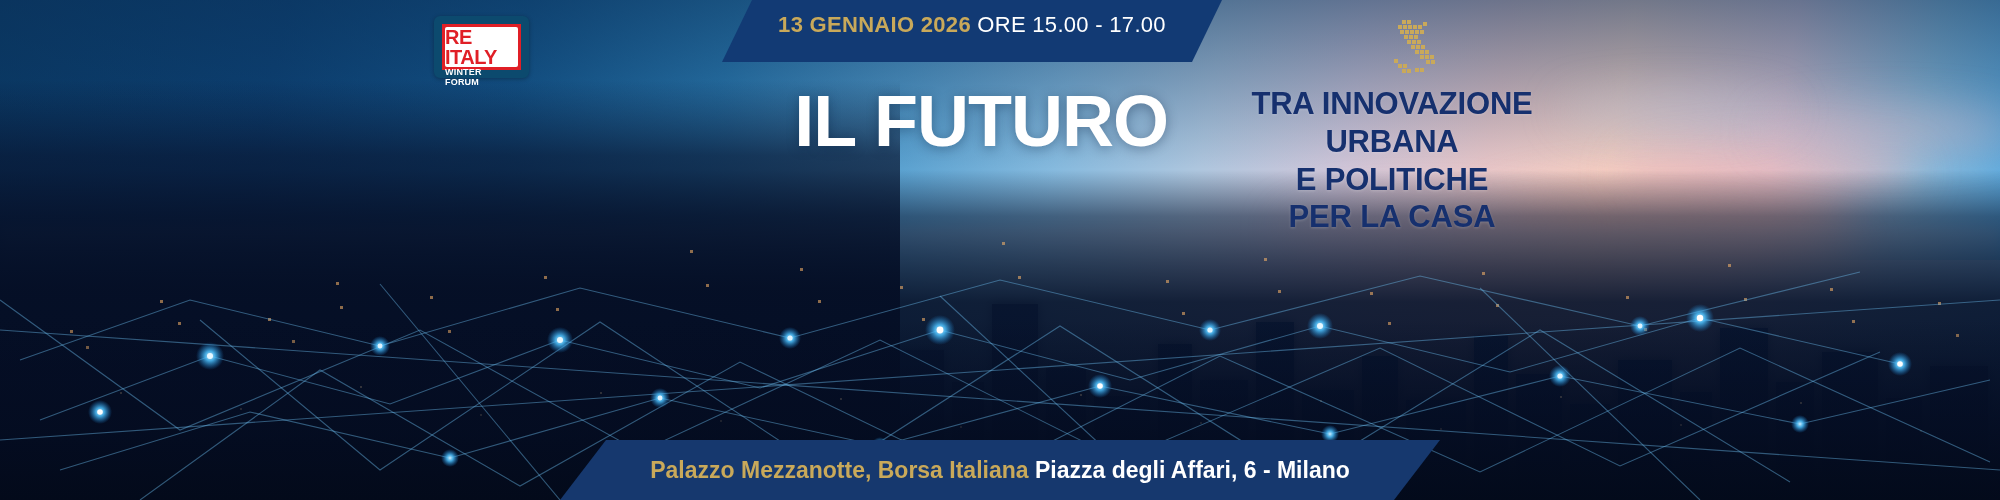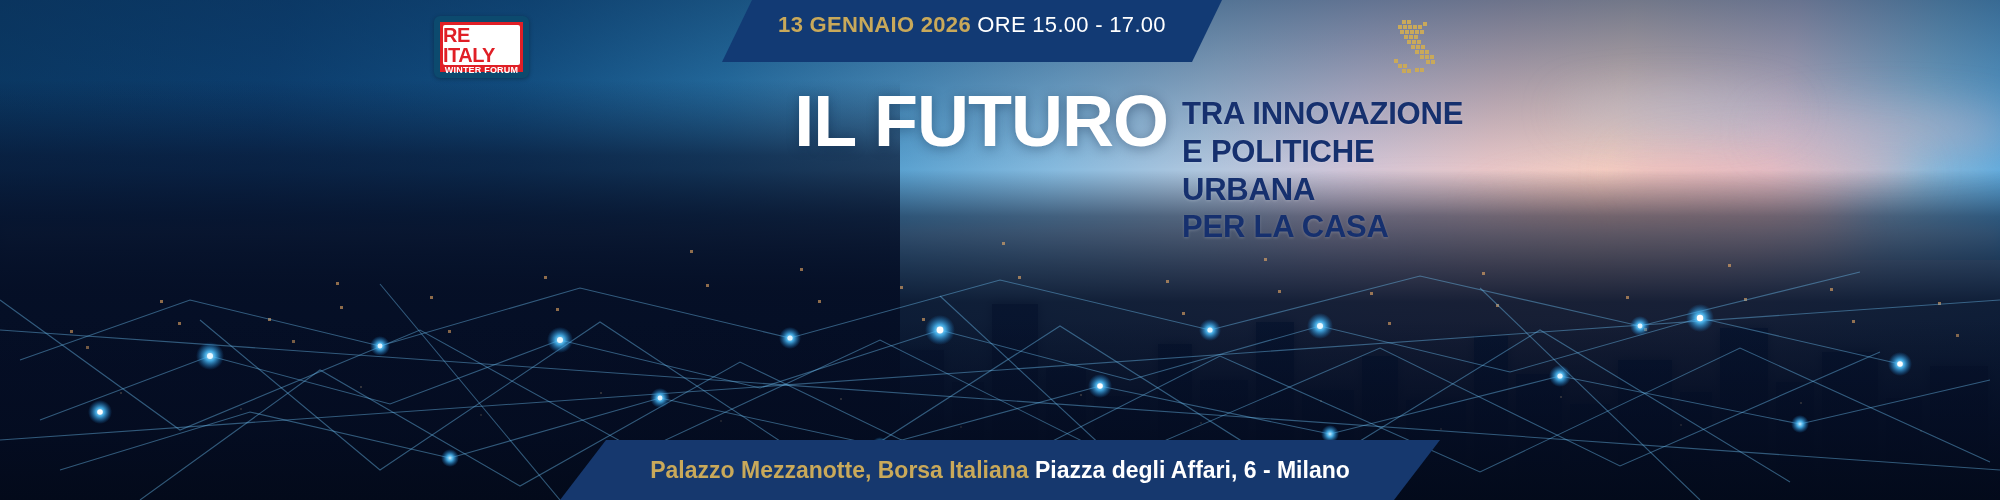--- a/index.html
+++ b/index.html
@@ -113,21 +113,21 @@
   }
   .date-strong { color:#c9a95a; font-weight:bold; }
   .date-time { color:#ffffff; font-weight:normal; }
 
   
   .reitaly-logo {
     position:absolute; left:434px; top:16px;
     width:95px; height:62px;
     background:#e01f26;
     border-radius:6px;
-    border:6px solid #0c4a6e;
+    border:8px solid #0c4a6e;
     padding:3px;
     display:flex; flex-direction:column;
     box-shadow:0 1px 4px rgba(0,0,0,0.3);
   }
   .reitaly-top {
     background:#ffffff;
     flex:0 0 33px;
     display:flex; align-items:center; justify-content:center;
     border-radius:2px;
   }
@@ -171,22 +171,23 @@
     font-weight:bold;
     font-size:72px;
     line-height:0.93;
     letter-spacing:-1px;
     text-shadow:0 2px 12px rgba(5,22,52,0.35);
     white-space:nowrap;
   }
 
   
   .subhead {
-    position:absolute; left:1182px; top:95px;
+    position:absolute; left:1182px; top:85px;
     width:420px;
+    text-align:center;
   }
   .subhead .line {
     display:block;
     color:#16306e;
     font-weight:bold;
     font-size:31px;
     line-height:1.22;
     letter-spacing:-0.2px;
     white-space:nowrap;
     text-shadow:0 1px 3px rgba(255,255,255,0.18);
@@ -454,22 +455,22 @@
       </g>
     </svg>
   </div>
 
   <div class="headline">
     <span class="line">IL FUTURO</span>
   </div>
 
   <div class="subhead">
     <span class="line">TRA INNOVAZIONE</span>
+    <span class="line">URBANA</span>
     <span class="line">E POLITICHE</span>
-    <span class="line">URBANA</span>
     <span class="line">PER LA CASA</span>
   </div>
 
 
   <div class="venue-bar">
     <div class="txt">
       <span class="venue-strong">Palazzo Mezzanotte, Borsa Italiana</span><span>&nbsp;</span><span class="venue-addr">Piazza degli Affari, 6 - Milano</span>
     </div>
   </div>
 

